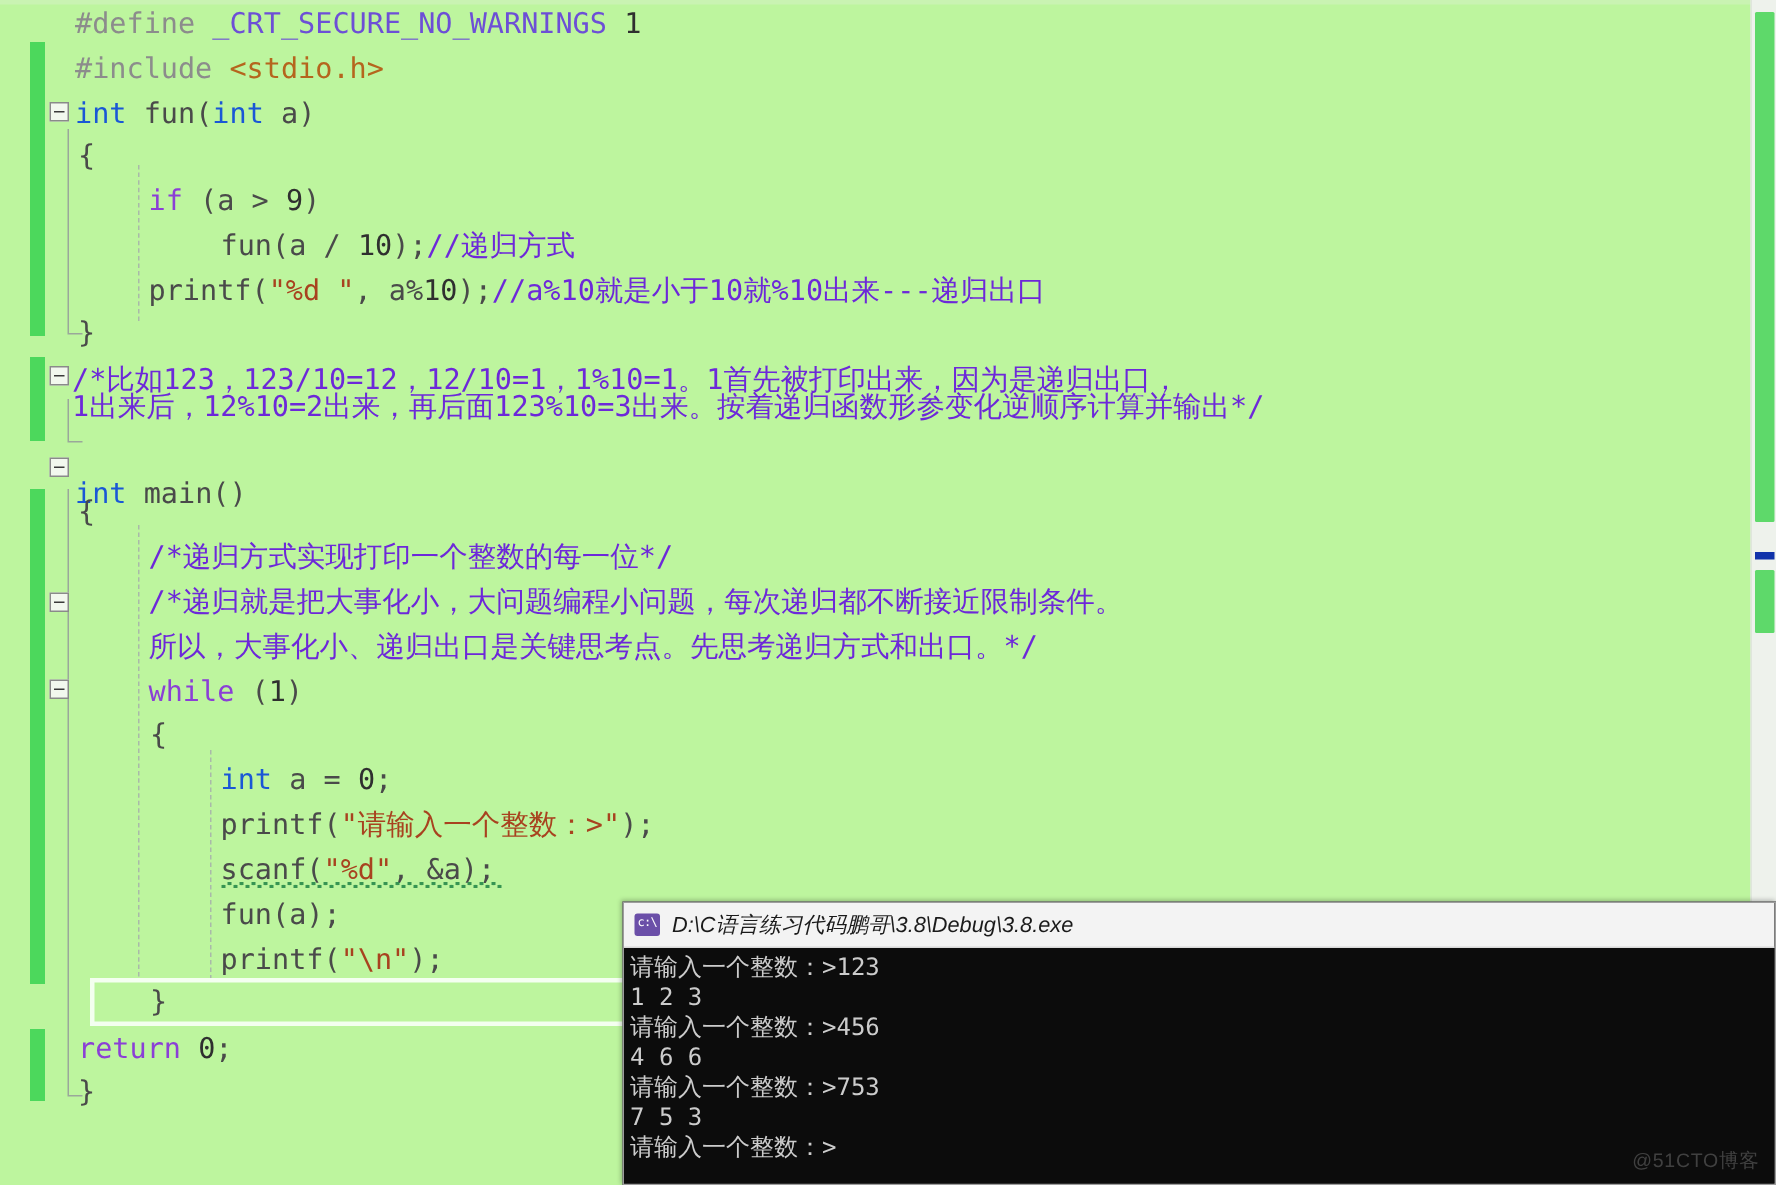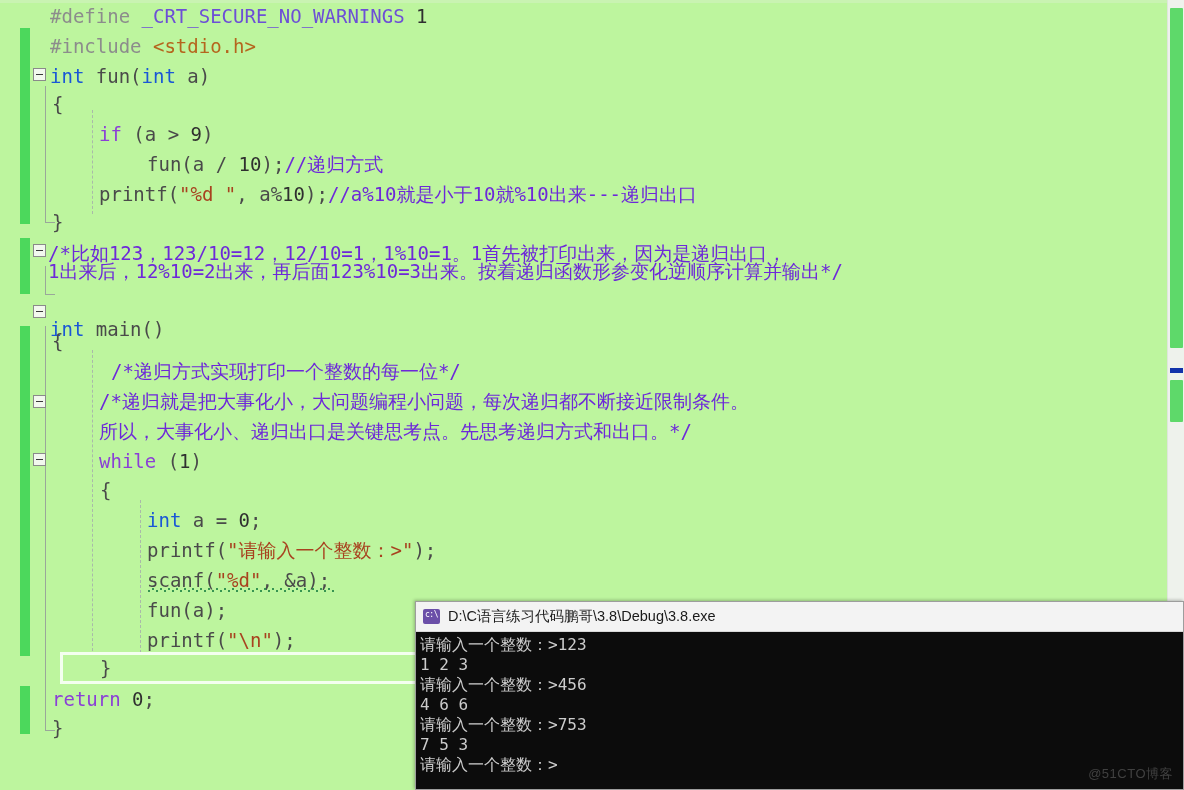--- a/index.html
+++ b/index.html
@@ -178,20 +178,21 @@
     font-family: "DejaVu Sans Mono", monospace;
     font-size: 8px;
     color: #ffffff;
     letter-spacing: -.5px;
   }
   .console-title-text {
     font-family: "Liberation Sans", sans-serif;
     font-size: 14.5px;
     color: #1a1a1a;
     white-space: nowrap;
+    font-style: italic;
   }
   .console-body {
     position: relative;
     padding: 3px 0 0 4px;
     height: 158px;
     background: #0c0c0c;
   }
   .console-line {
     font-family: "DejaVu Sans Mono", monospace;
     font-size: 16px;
@@ -270,21 +271,21 @@
     <div class="line" style="top:207px;left:52px;"><span class="pun">}</span></div>
 
     <div class="line" style="top:238px;left:48px;"><span class="cmt">/*比如123，123/10=12，12/10=1，1%10=1。1首先被打印出来，因为是递归出口，</span></div>
 
     <div class="line" style="top:256px;left:48px;"><span class="cmt">1出来后，12%10=2出来，再后面123%10=3出来。按着递归函数形参变化逆顺序计算并输出*/</span></div>
 
     <div class="line" style="top:314px;left:50px;"><span class="kw">int</span> <span class="id">main</span><span class="pun">()</span></div>
 
     <div class="line" style="top:326px;left:52px;"><span class="pun">{</span></div>
 
-    <div class="line" style="top:356px;left:99px;margin-left:12px;"><span class="cmt">/*递归方式实现打印一个整数的每一位*/</span></div>
+    <div class="line" style="top:356px;left:99px;"><span class="cmt">/*递归方式实现打印一个整数的每一位*/</span></div>
 
     <div class="line" style="top:386px;left:99px;"><span class="cmt">/*递归就是把大事化小，大问题编程小问题，每次递归都不断接近限制条件。</span></div>
 
     <div class="line" style="top:416px;left:99px;"><span class="cmt">所以，大事化小、递归出口是关键思考点。先思考递归方式和出口。*/</span></div>
 
     <div class="line" style="top:446px;left:99px;"><span class="kw2">while</span> <span class="pun">(</span><span class="num">1</span><span class="pun">)</span></div>
 
     <div class="line" style="top:475px;left:100px;"><span class="pun">{</span></div>
 
     <div class="line" style="top:505px;left:147px;"><span class="kw">int</span> <span class="id">a</span> <span class="pun">=</span> <span class="num">0</span><span class="pun">;</span></div>

